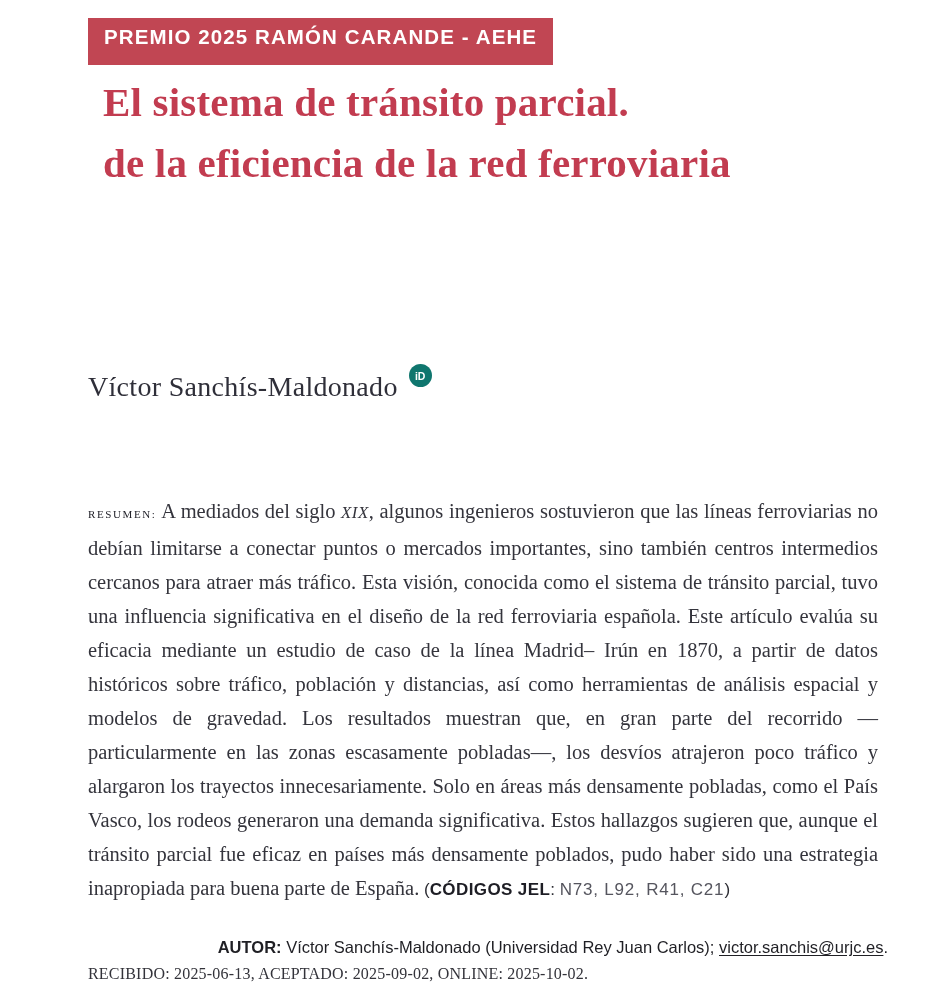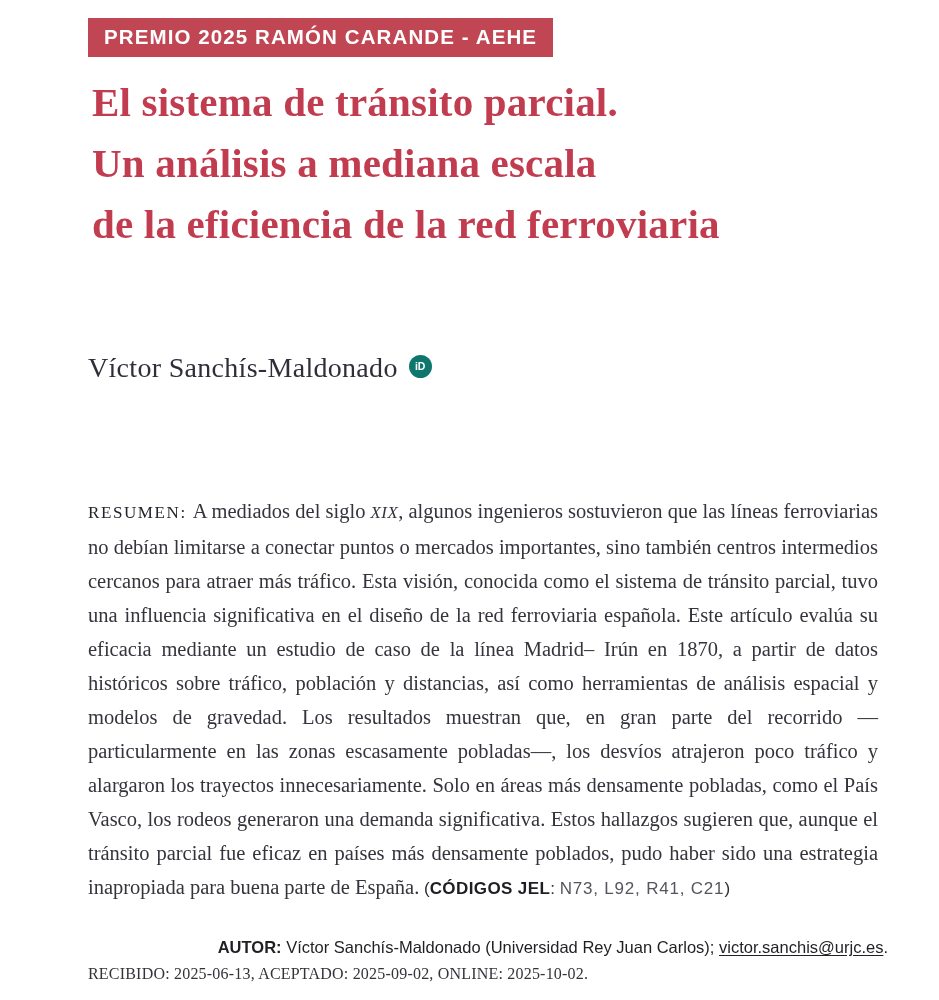--- a/index.html
+++ b/index.html
@@ -19,26 +19,26 @@
     position: absolute;
     left: 88px;
     top: 18px;
     display: inline-block;
     background: #c14653;
     color: #ffffff;
     font-family: "Liberation Sans", sans-serif;
     font-weight: bold;
     font-size: 20.5px;
     letter-spacing: 1.1px;
-    padding: 7px 16px 8px 16px;
+    padding: 7px 16px 16px 16px;
     white-space: nowrap;
   }
   .title {
     position: absolute;
-    left: 92px;
+    left: 103px;
     top: 72px;
     width: 830px;
     margin: 0;
     color: #c23c50;
     font-size: 41px;
     line-height: 61px;
     font-weight: bold;
     letter-spacing: 0.2px;
   }
   .title-line {
@@ -54,20 +54,21 @@
     position: absolute;
     left: 88px;
     top: 352px;
     display: flex;
     align-items: center;
   }
   .author-name {
     font-size: 28px;
     color: #2f2f39;
     letter-spacing: 0.3px;
+    margin-top: 19px;
   }
   .orcid {
     display: inline-flex;
     width: 23px;
     height: 23px;
     border-radius: 50%;
     background: #0f766e;
     color: #ffffff;
     align-items: center;
     justify-content: center;
@@ -86,21 +87,21 @@
     margin: 0;
     text-align: justify;
     font-size: 20.5px;
     line-height: 34px;
     color: #34343c;
     hyphens: auto;
     -webkit-hyphens: auto;
   }
   .seg-lab {
     font-style: normal;
-    font-size: 17px;
+    font-size: 11px;
     letter-spacing: 1.6px;
     color: #23232b;
   }
   .seg-it { }
   .seg-itsc {
     font-style: italic;
     text-transform: uppercase;
     font-size: 0.82em;
     letter-spacing: 0.5px;
   }
@@ -155,21 +156,20 @@
 </style>
 </head>
 <body>
 
 <div class="page">
 
   <div class="banner">PREMIO 2025 RAMÓN CARANDE - AEHE</div>
 
   <h1 class="title">
     <span class="title-line">El sistema de tránsito parcial.</span>
-    <span class="title-line">Un análisis a mediana escala</span>
     <span class="title-line">de la eficiencia de la red ferroviaria</span>
   </h1>
 
   <div class="author-row">
     <span class="author-name">Víctor Sanchís-Maldonado</span>
     <span class="orcid">
       <span>iD</span>
     </span>
   </div>
 

